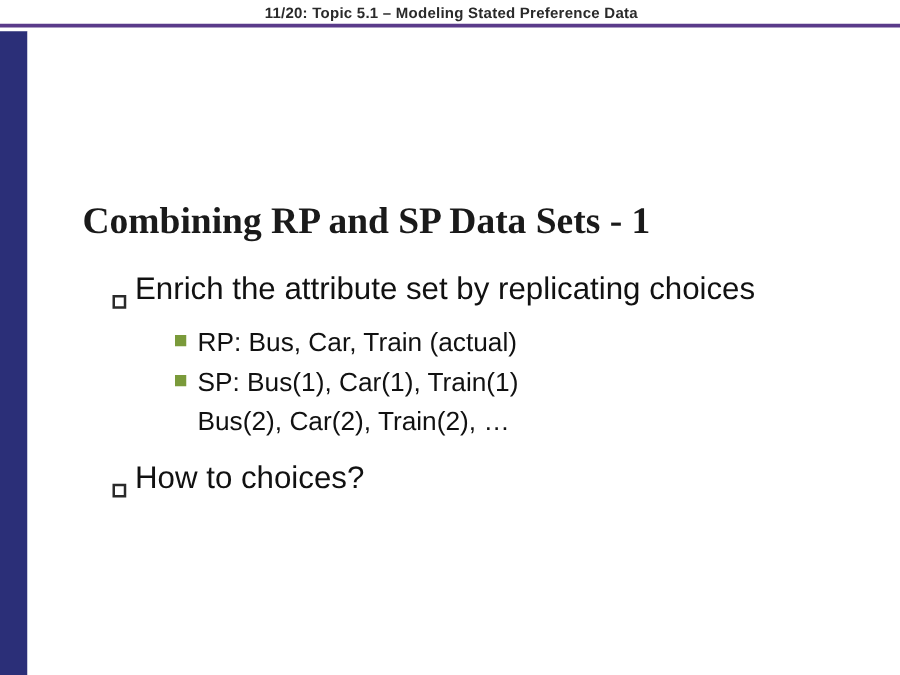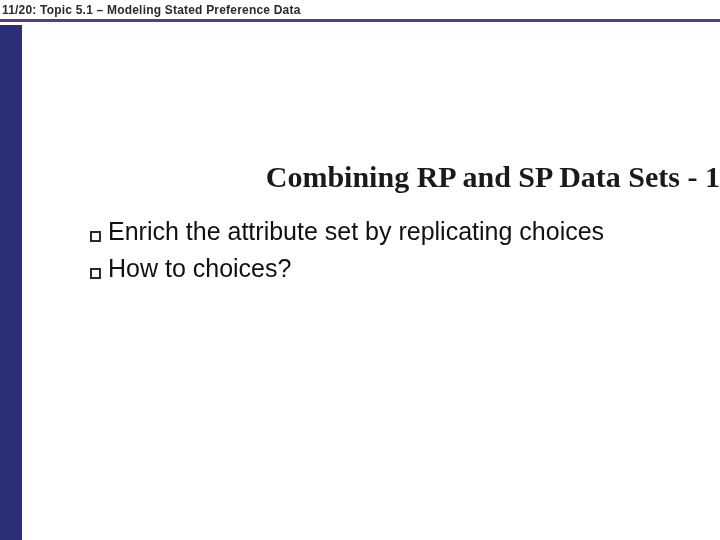--- a/index.html
+++ b/index.html
@@ -11,20 +11,21 @@
   }
   .topbar {
     position: absolute;
     top: 0; left: 0; right: 0;
     height: 22px;
     background: #fff;
     border-bottom: 3px solid #5a3b8a;
     display: flex;
     align-items: center;
     padding-left: 2px;
+    justify-content: center;
   }
   .topbar-text {
     font-size: 12px;
     font-weight: bold;
     color: #2a2a2a;
     letter-spacing: 0.2px;
   }
   .sidebar {
     position: absolute;
     top: 25px;
@@ -43,29 +44,28 @@
     padding: 0;
   }
   .slide-title {
     font-family: Georgia, 'Times New Roman', serif;
     font-weight: bold;
     font-size: 30px;
     color: #1a1a1a;
     margin-top: 135px;
     margin-left: 44px;
     margin-bottom: 22px;
-    text-align: right;
   }
   .bullets {
     margin-left: 68px;
     margin-top: 6px;
   }
   .b1 {
     display: flex;
-    align-items: center;
+    align-items: flex-end;
     margin-bottom: 4px;
   }
   .b1 .marker {
     width: 18px;
     flex: 0 0 18px;
     display: flex;
     align-items: center;
     justify-content: flex-start;
     padding-top: 9px;
   }
@@ -128,20 +128,35 @@
 
   <div class="bullets">
     <div class="b1">
       <span class="marker">
           <span class="sq-open"></span>
         </span>
       <span class="text">Enrich the attribute set by replicating choices</span>
     </div>
   </div>
 
+  <div class="sub">
+    <div class="b2">
+      <span class="marker">
+          <span class="sq-fill"></span>
+        </span>
+      <span class="text">RP: Bus, Car, Train  (actual)</span>
+    </div>
+    <div class="b2">
+      <span class="marker">
+          <span class="sq-fill"></span>
+        </span>
+      <span class="text">SP: Bus(1), Car(1), Train(1)</span>
+    </div>
+    <div class="b2-cont">Bus(2), Car(2), Train(2), …</div>
+  </div>
 
   <div class="bullets">
     <div class="b1">
       <span class="marker">
           <span class="sq-open"></span>
         </span>
       <span class="text">How to choices?</span>
     </div>
   </div>
 </div>

